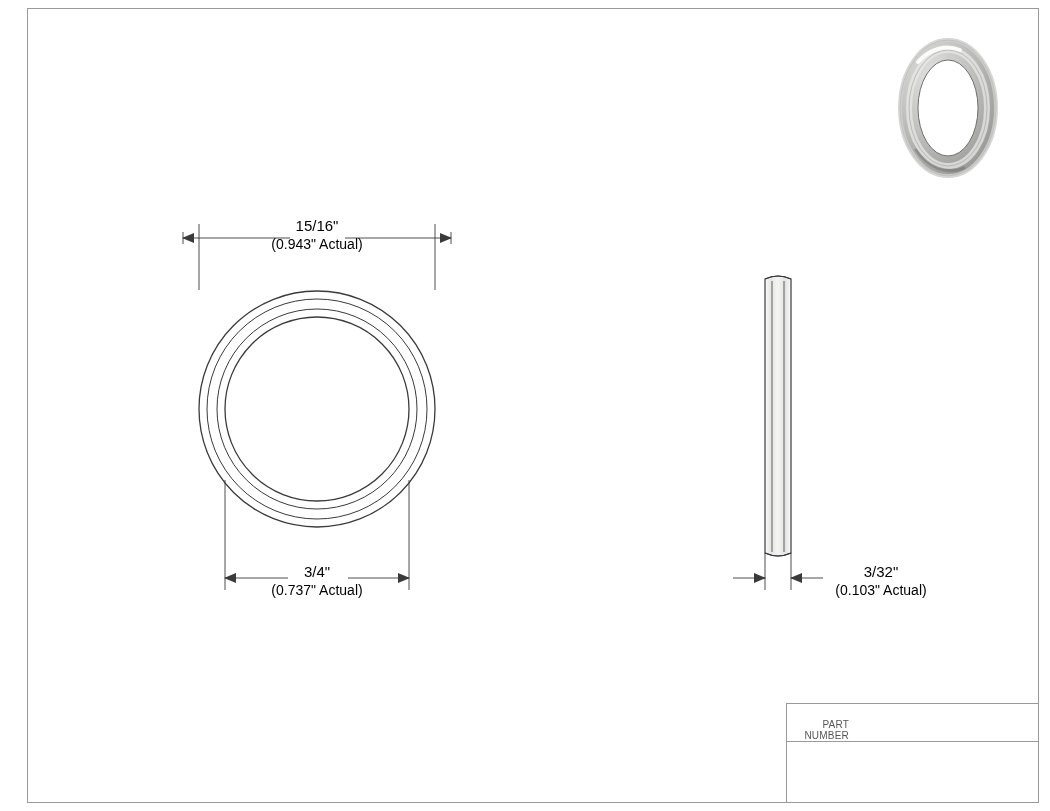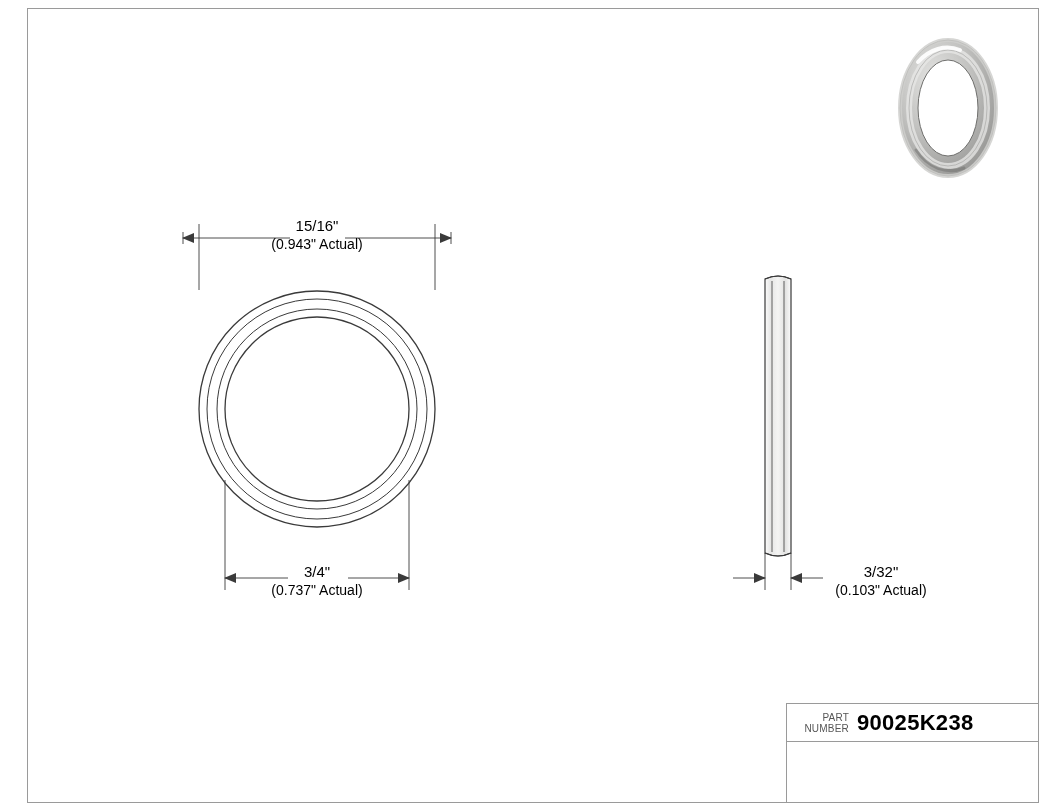--- a/index.html
+++ b/index.html
@@ -60,21 +60,21 @@
   }
   .tb-row1 {
     position: absolute;
     left: 0;
     top: 0;
     width: 100%;
     height: 38px;
     border-bottom: 1px solid #9a9a9a;
     box-sizing: border-box;
     display: flex;
-    align-items: center;
+    align-items: flex-end;
   }
   .tb-label {
     width: 62px;
     text-align: right;
     padding-right: 6px;
     font-size: 10px;
     line-height: 11px;
     color: #555555;
     letter-spacing: 0.2px;
   }
@@ -200,17 +200,16 @@
     <span>3/32"</span>
     <span class="sub">(0.103" Actual)</span>
   </div>
 
   <div class="title-block">
     <div class="tb-row1">
       <div class="tb-label">
         <span>PART</span>
         <span>NUMBER</span>
       </div>
-      <div class="tb-partnum">90025K238</div>
     </div>
   </div>
 
 </div>
 
 </body></html>

